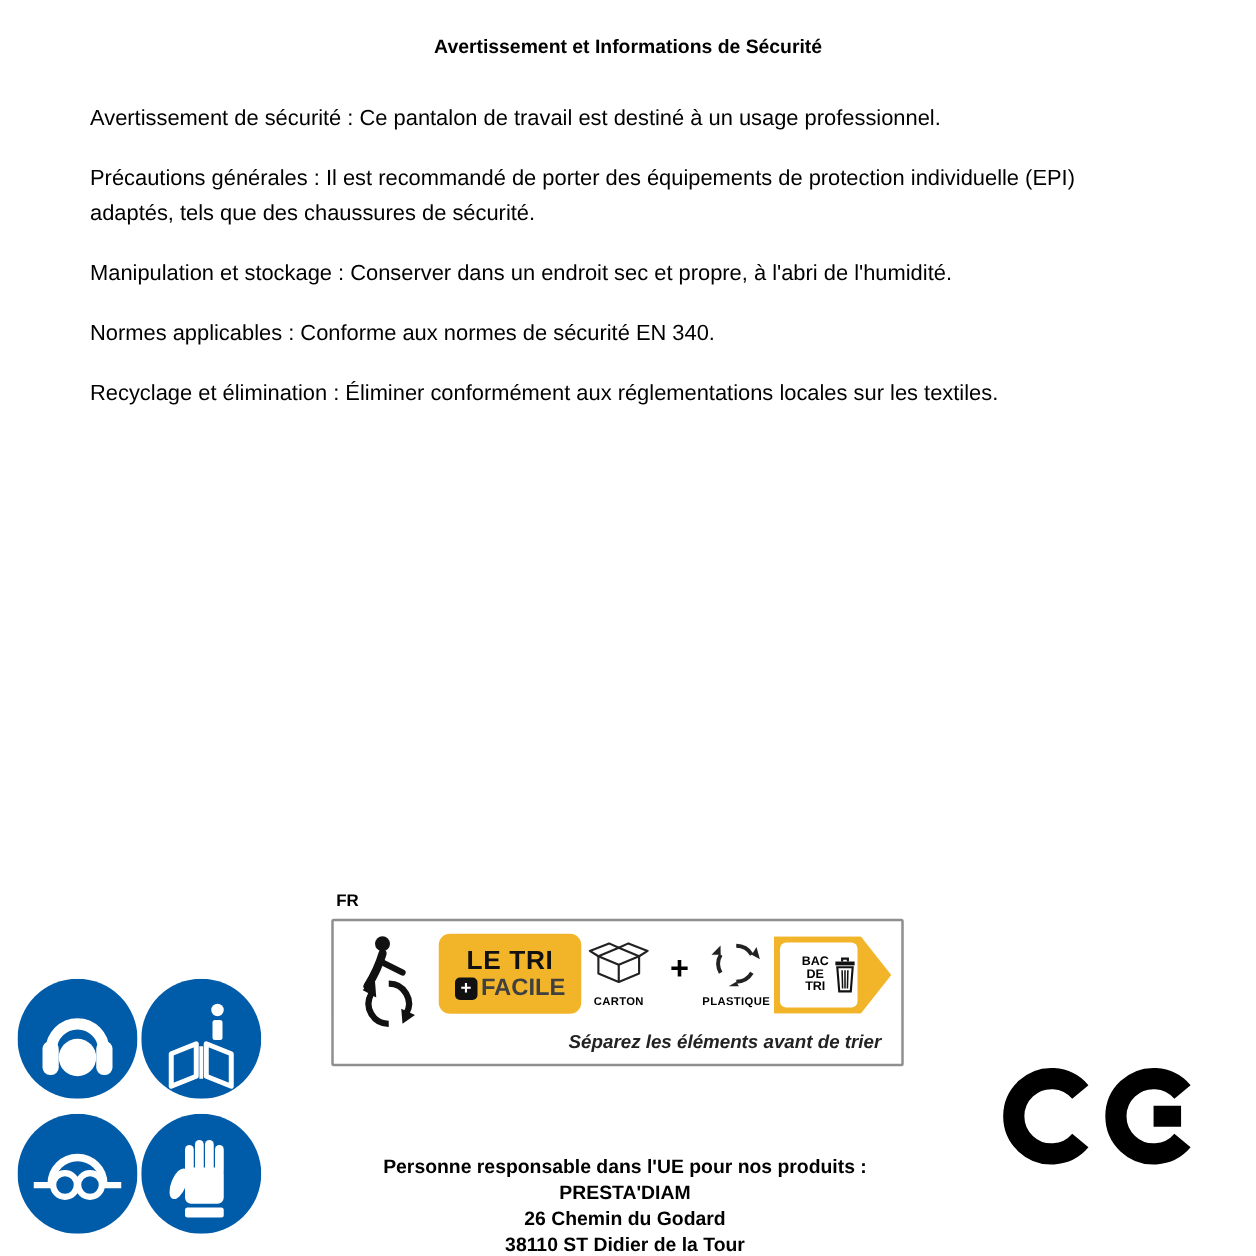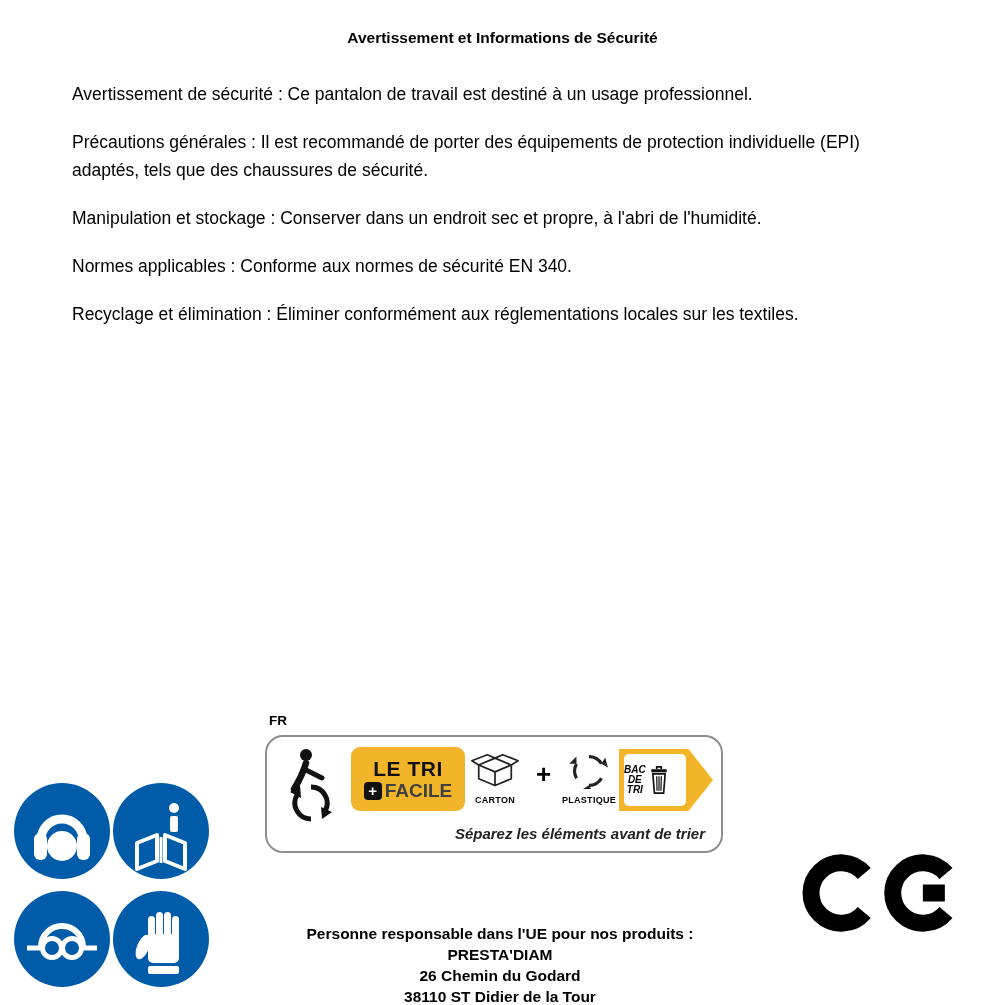--- a/index.html
+++ b/index.html
@@ -14,39 +14,39 @@
   .paragraphs p{margin:0 0 20px 0;font-size:17.5px;line-height:28px;}
 
   
   .icon-grid{position:absolute;left:14px;top:783px;display:grid;
     grid-template-columns:96px 96px;grid-auto-rows:96px;gap:12px 3px;}
   .m-icon{width:96px;height:96px;display:block;}
 
   
   .fr-label{position:absolute;left:269px;top:713px;font-size:13.5px;font-weight:bold;}
   .tri-label{position:absolute;left:265px;top:735px;width:458px;height:118px;
-    background:#fff;border:2px solid #8f8f8f;border-radius:18px;box-sizing:border-box;}
+    background:#fff;border:2px solid #8f8f8f;border-radius:2px;box-sizing:border-box;}
   .triman{position:absolute;left:14px;top:10px;}
   .yellow-block{position:absolute;left:84px;top:10px;width:114px;height:64px;
     background:#F2B52A;border-radius:9px;display:flex;flex-direction:column;
     align-items:center;justify-content:center;gap:2px;}
   .yellow-block .l1{font-size:21px;font-weight:900;letter-spacing:.5px;color:#111;line-height:21px;}
   .yellow-block .l2{display:flex;align-items:center;gap:3px;}
   .plus-box{width:18px;height:18px;background:#111;border-radius:4px;color:#fff;
     font-weight:900;font-size:15px;display:flex;align-items:center;justify-content:center;}
   .facile{font-size:19px;font-weight:900;color:#404040;line-height:19px;}
   .mat-group{position:absolute;top:16px;text-align:center;}
   .mat-group .mat-label{font-size:9px;font-weight:bold;letter-spacing:.3px;margin-top:2px;}
   .carton-group{left:196px;width:64px;text-align:center;}
   .plastique-group{left:288px;width:68px;}
   .mid-plus{position:absolute;left:269px;top:22px;font-size:26px;font-weight:bold;}
   .pennant{position:absolute;left:352px;top:12px;width:94px;height:62px;background:#F2B52A;
     clip-path:polygon(0 0,74% 0,100% 50%,74% 100%,0 100%);display:flex;align-items:center;}
   .pennant-inner{margin-left:5px;width:62px;height:52px;background:#fff;border-radius:5px;
-    display:flex;align-items:center;justify-content:flex-start;gap:3px;font-style:italic;}
+    display:flex;align-items:center;justify-content:flex-end;gap:3px;}
   .bac-text{font-size:10px;line-height:10px;font-weight:900;text-align:center;}
   .caption{position:absolute;right:16px;bottom:9px;font-size:15px;font-style:italic;
     font-weight:bold;color:#222;}
 
   
   .address{position:absolute;left:270px;top:923px;width:460px;text-align:center;
     font-size:15.5px;font-weight:bold;line-height:21px;}
 
   .ce-logo{position:absolute;left:797px;top:849px;}
 </style>

